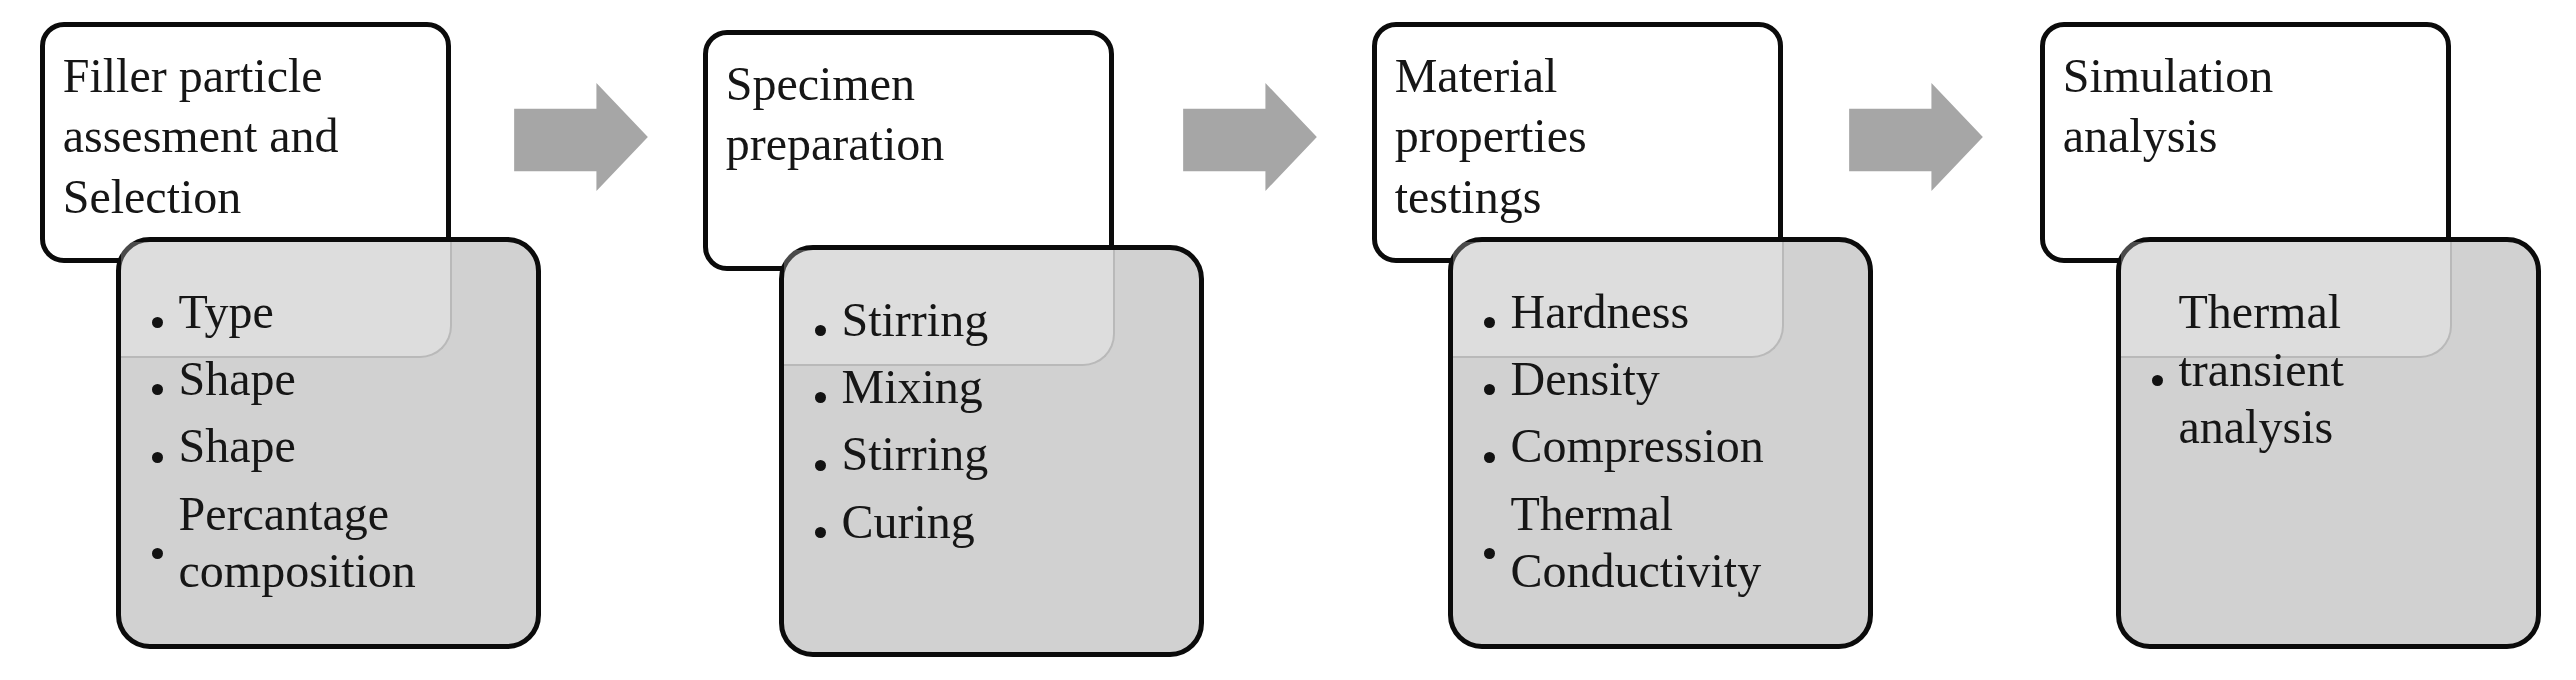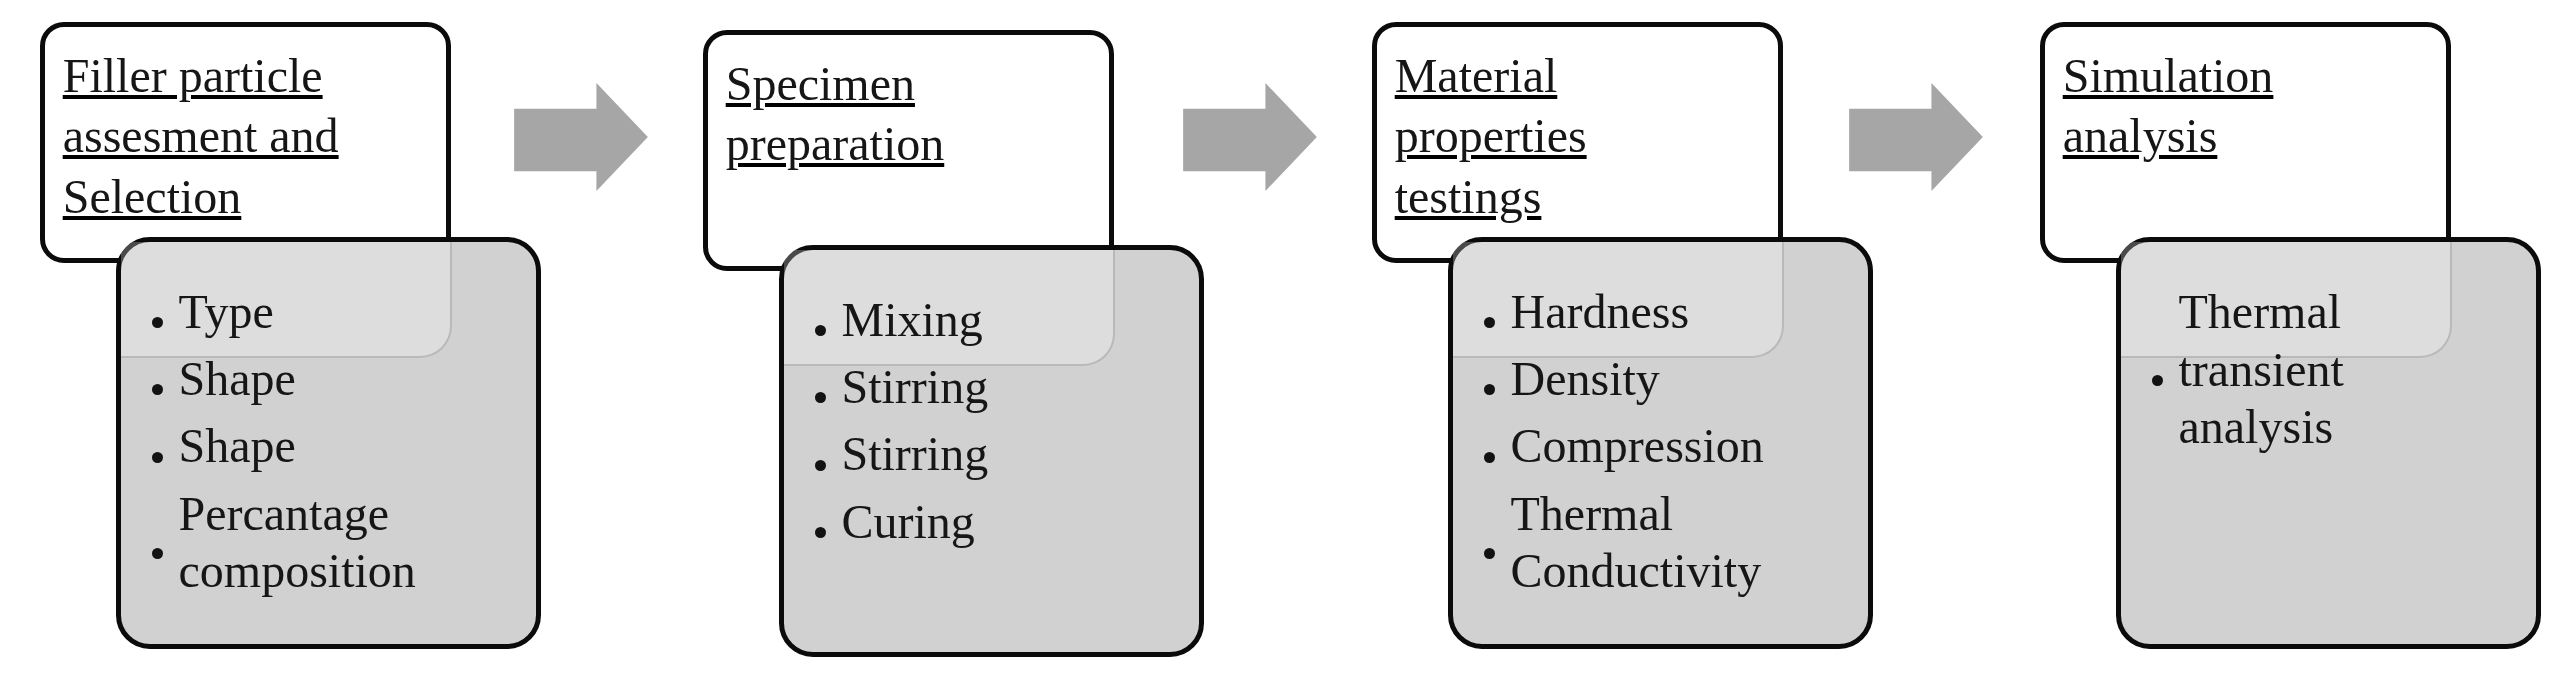--- a/index.html
+++ b/index.html
@@ -14,21 +14,20 @@
     width:2576px;height:681px;position:relative;background:#ffffff;
     font-family:"Liberation Serif","DejaVu Serif",serif;
     overflow:hidden;
   }
   .stage{position:absolute;top:0;height:681px;width:508px;}
   .white-box{
     position:absolute;left:0;top:22px;width:411px;height:241px;
     box-sizing:border-box;background:#ffffff;
     border:5.2px solid var(--box-border);border-radius:24px;
     z-index:1;
-    text-decoration:underline;
   }
   .title{
     padding:19px 10.3px 0 17.7px;
     font-size:48px;line-height:1.26;color:var(--text);
     white-space:pre-line;
   }
   .gray-box{
     position:absolute;left:76px;top:237px;width:425px;height:412px;
     box-sizing:border-box;background:var(--gray-fill);
     border:5.9px solid var(--box-border);border-radius:34px;
@@ -99,25 +98,25 @@
 <div class="stage" style="left:703px;margin-top:8px;">
   <div class="white-box">
     <div class="title">Specimen
 preparation</div>
   </div>
   <div class="gray-box">
     <div class="ghost"></div>
     <ul class="bullets">
       <li>
           <span class="dot"></span>
-          <span class="btext">Mixing</span>
+          <span class="btext">Stirring</span>
         </li>
       <li>
           <span class="dot"></span>
-          <span class="btext">Stirring</span>
+          <span class="btext">Mixing</span>
         </li>
       <li>
           <span class="dot"></span>
           <span class="btext">Stirring</span>
         </li>
       <li>
           <span class="dot"></span>
           <span class="btext">Curing</span>
         </li>
     </ul>

